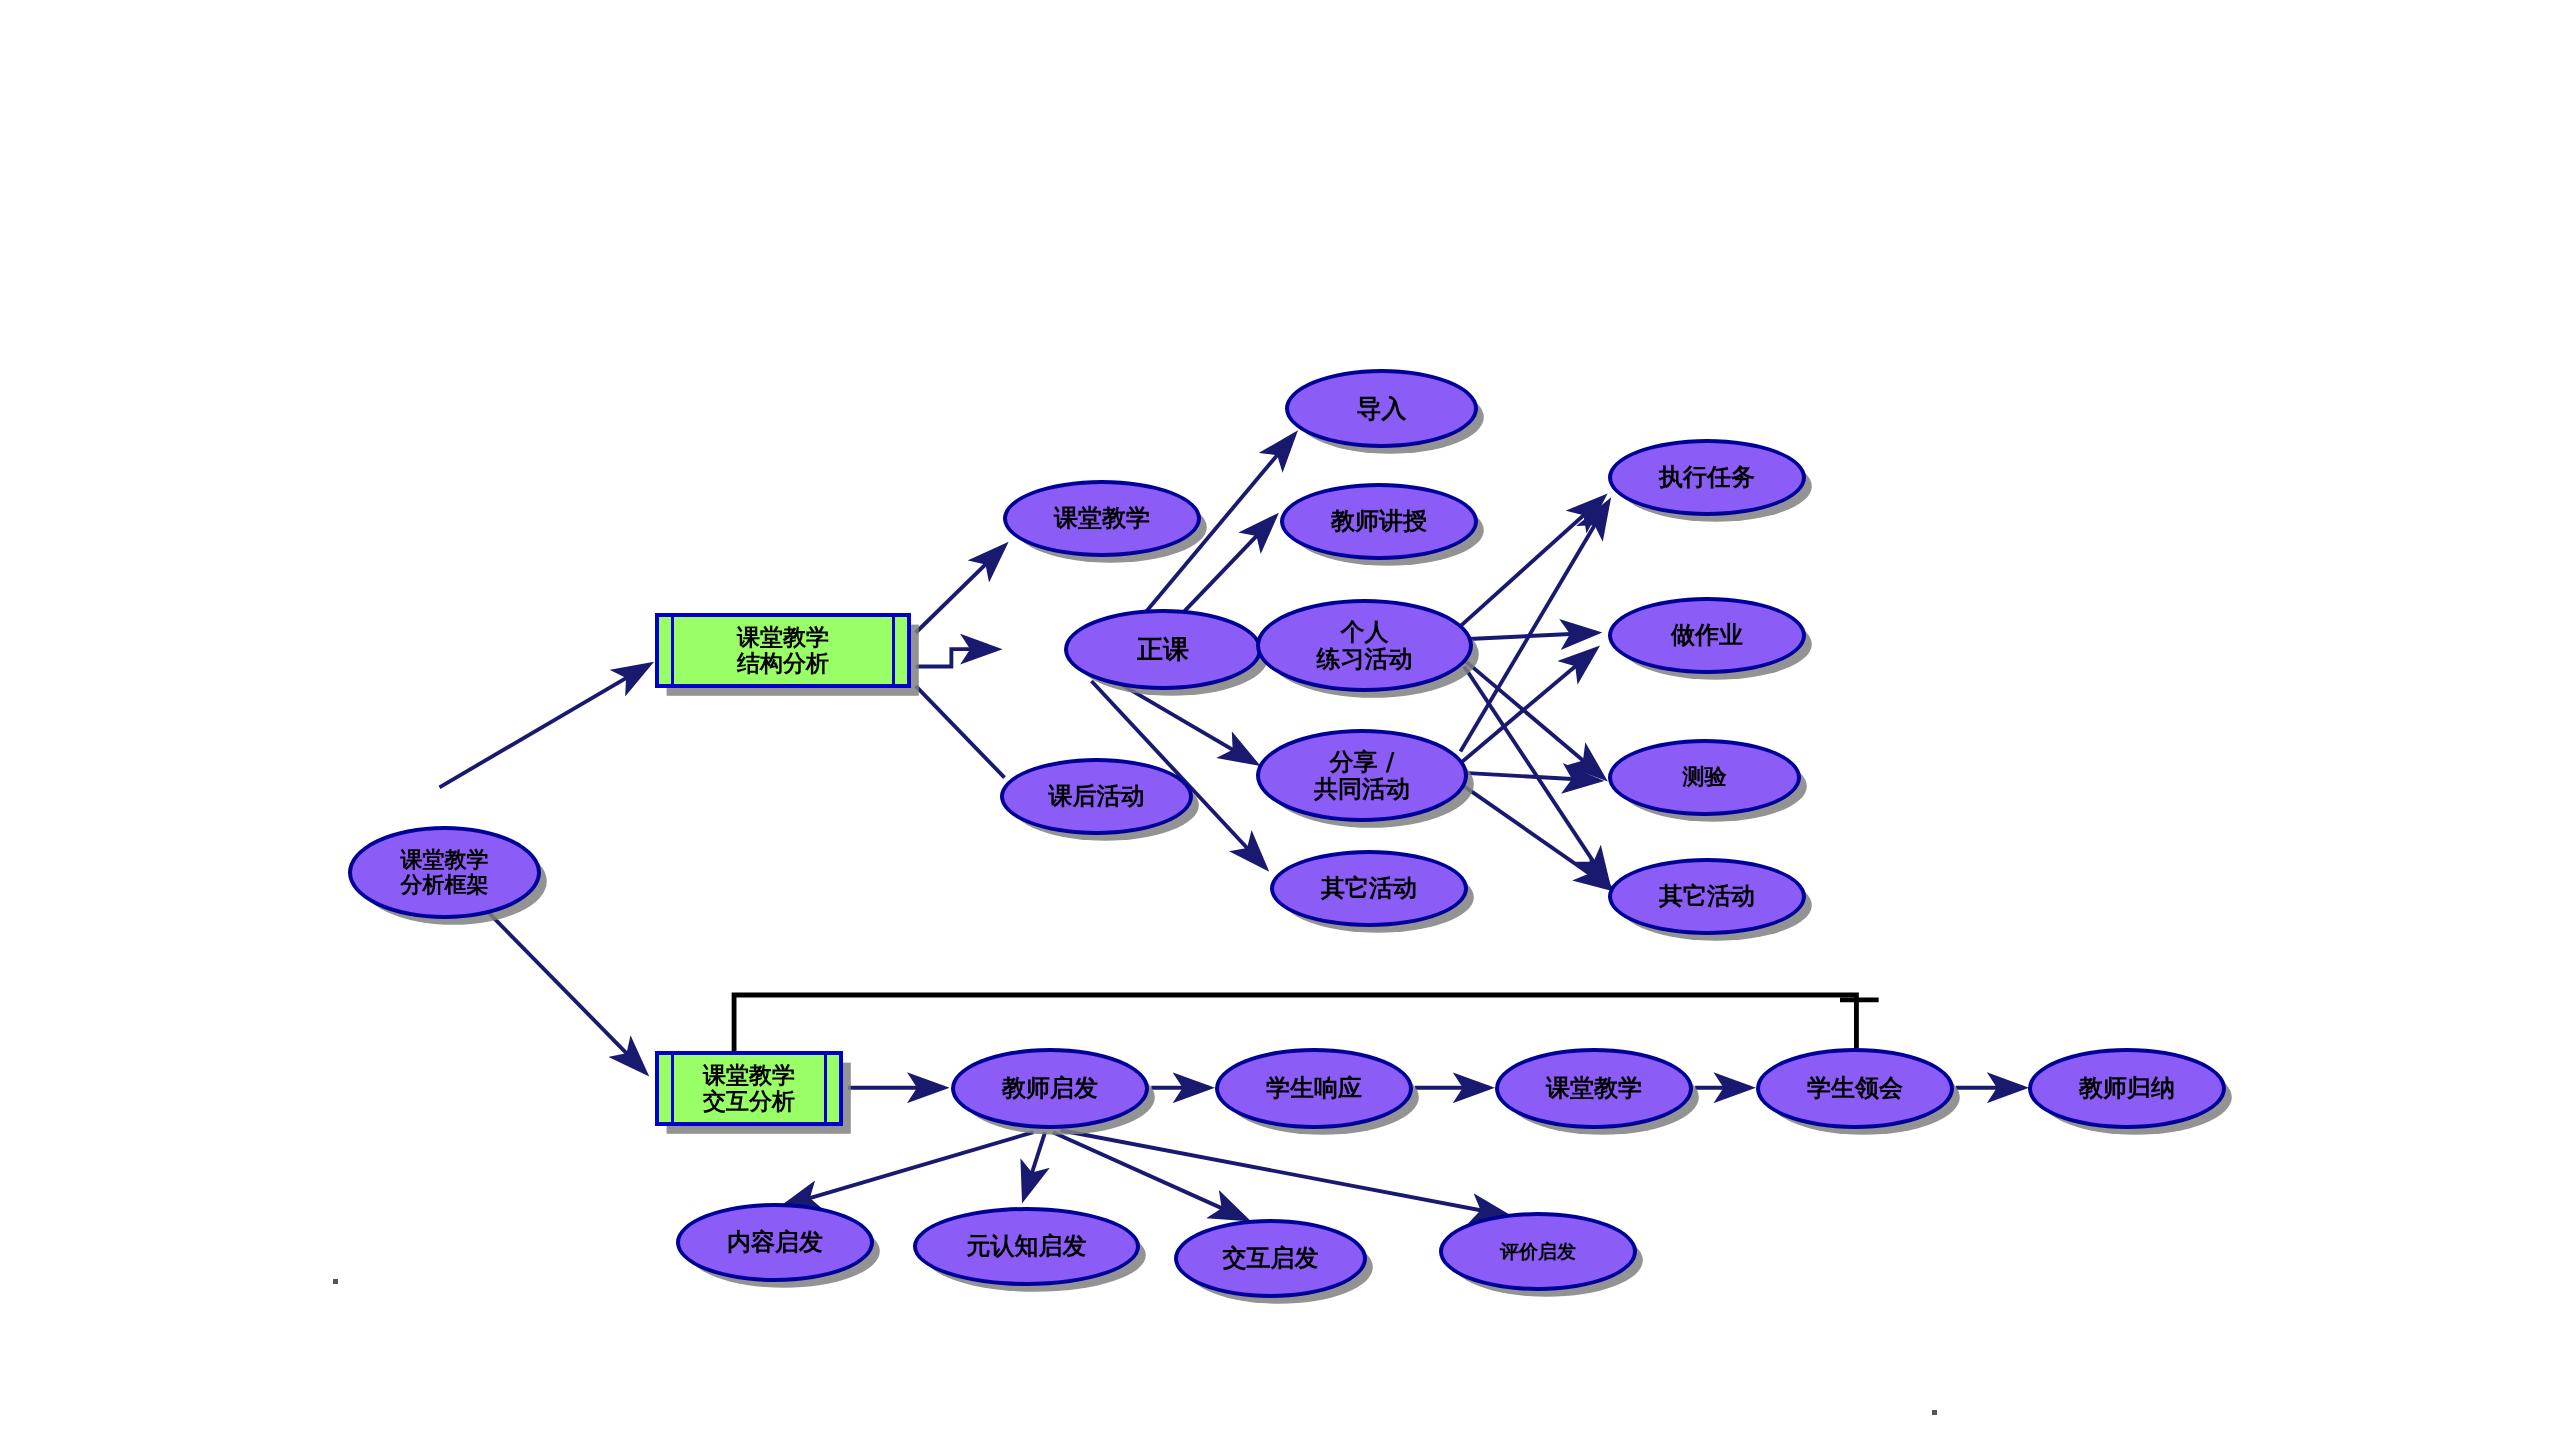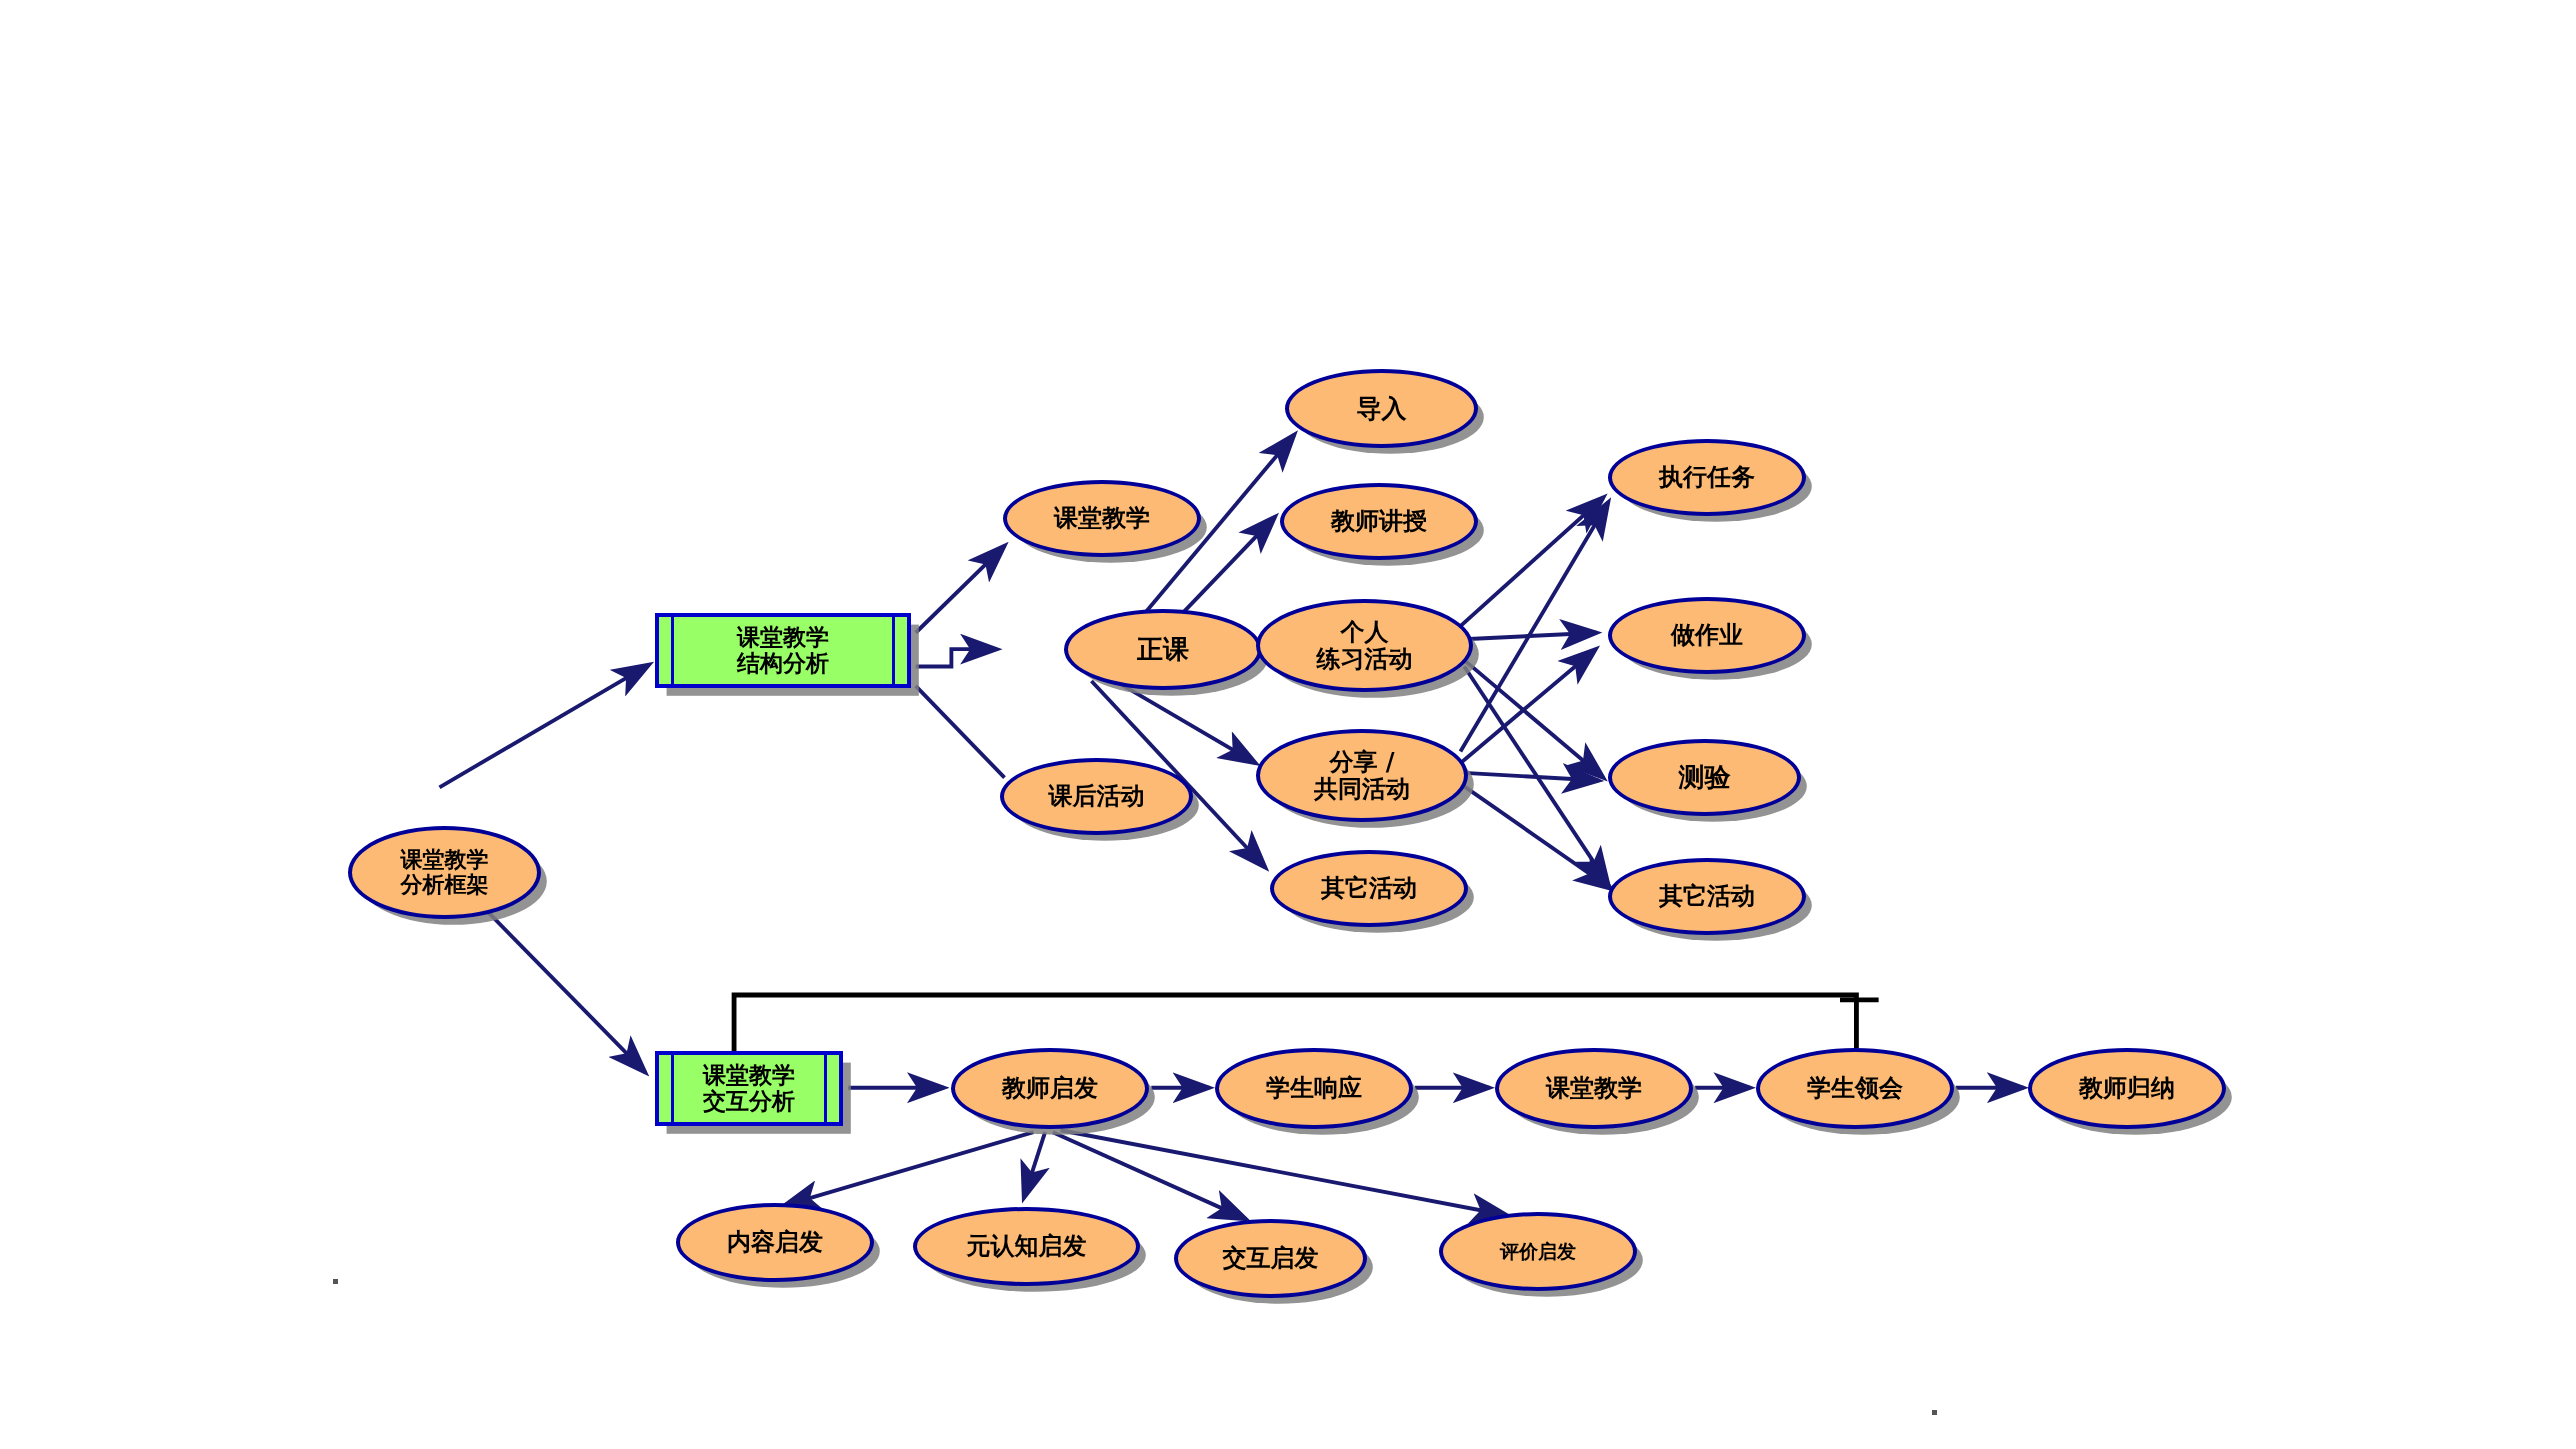--- a/index.html
+++ b/index.html
@@ -41,21 +41,21 @@
     justify-content: center;
     text-align: center;
     color: #000000;
     font-weight: bold;
     line-height: 1.12;
     white-space: pre-line;
     z-index: 5;
   }
   .ellipse {
     border-radius: 50%;
-    background: #fdba74;
+    background: #8b5cf6;
     border: 4.8px solid #000099;
     box-shadow: 8.7px 8.7px 0 -2.9px rgba(128,128,128,0.85);
   }
   .procbox {
     background: #99ff66;
     border: 4.8px solid #0000cc;
     box-shadow: 9.7px 9.7px 0 -1.9px rgba(128,128,128,0.85);
   }
   .procbox::before,
   .procbox::after {
@@ -155,21 +155,21 @@
       <div class="node ellipse" style="left: 1000px; top: 758px; width: 193px; height: 77px; font-size: 24px;"><span>课后活动</span></div>
       <div class="node ellipse" style="left: 1285px; top: 369px; width: 193px; height: 79px; font-size: 25px;"><span>导入</span></div>
       <div class="node ellipse" style="left: 1280px; top: 483px; width: 198px; height: 77px; font-size: 24px;"><span>教师讲授</span></div>
       <div class="node ellipse" style="left: 1256px; top: 599px; width: 217px; height: 93px; font-size: 24px;"><span>个人
 练习活动</span></div>
       <div class="node ellipse" style="left: 1256px; top: 729px; width: 212px; height: 93px; font-size: 24px;"><span>分享 /
 共同活动</span></div>
       <div class="node ellipse" style="left: 1270px; top: 850px; width: 198px; height: 77px; font-size: 24px;"><span>其它活动</span></div>
       <div class="node ellipse" style="left: 1608px; top: 439px; width: 198px; height: 77px; font-size: 24px;"><span>执行任务</span></div>
       <div class="node ellipse" style="left: 1608px; top: 597px; width: 198px; height: 77px; font-size: 24px;"><span>做作业</span></div>
-      <div class="node ellipse" style="left: 1608px; top: 739px; width: 193px; height: 77px; font-size: 26px;"><span>测验</span></div>
+      <div class="node ellipse" style="left: 1608px; top: 739px; width: 193px; height: 77px; font-size: 22px;"><span>测验</span></div>
       <div class="node ellipse" style="left: 1608px; top: 858px; width: 198px; height: 77px; font-size: 24px;"><span>其它活动</span></div>
       <div class="node ellipse" style="left: 951px; top: 1048px; width: 198px; height: 81px; font-size: 24px;"><span>教师启发</span></div>
       <div class="node ellipse" style="left: 1215px; top: 1048px; width: 198px; height: 81px; font-size: 24px;"><span>学生响应</span></div>
       <div class="node ellipse" style="left: 1495px; top: 1048px; width: 198px; height: 81px; font-size: 24px;"><span>课堂教学</span></div>
       <div class="node ellipse" style="left: 1756px; top: 1048px; width: 198px; height: 81px; font-size: 24px;"><span>学生领会</span></div>
       <div class="node ellipse" style="left: 2028px; top: 1048px; width: 198px; height: 81px; font-size: 24px;"><span>教师归纳</span></div>
       <div class="node ellipse" style="left: 676px; top: 1203px; width: 198px; height: 79px; font-size: 24px;"><span>内容启发</span></div>
       <div class="node ellipse" style="left: 913px; top: 1207px; width: 227px; height: 79px; font-size: 24px;"><span>元认知启发</span></div>
       <div class="node ellipse" style="left: 1174px; top: 1219px; width: 193px; height: 79px; font-size: 24px;"><span>交互启发</span></div>
       <div class="node ellipse" style="left: 1439px; top: 1212px; width: 198px; height: 79px; font-size: 19px;"><span>评价启发</span></div>

